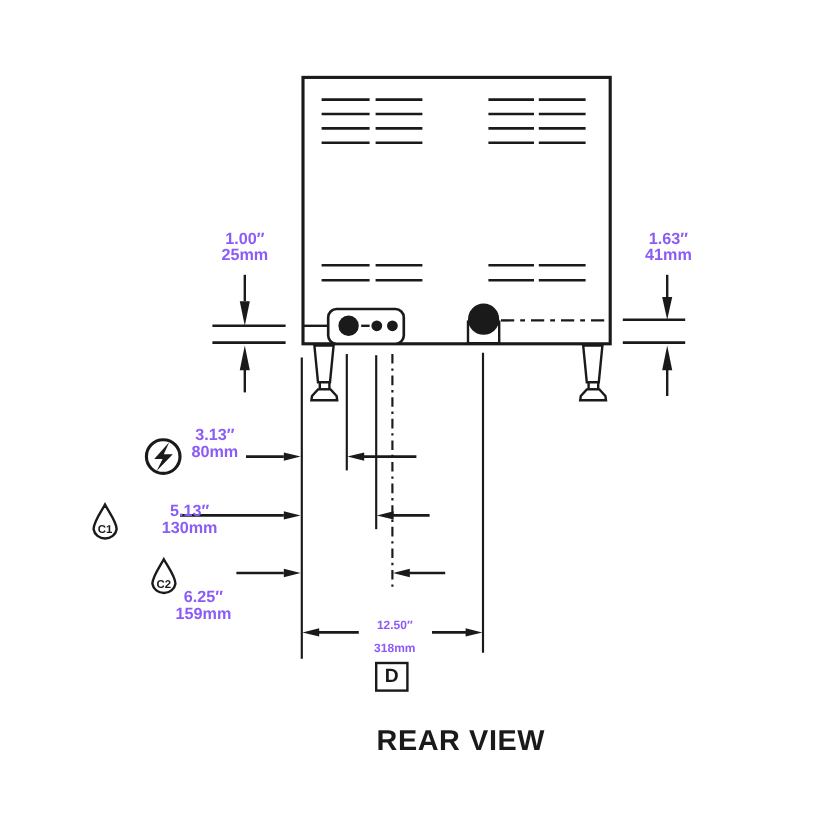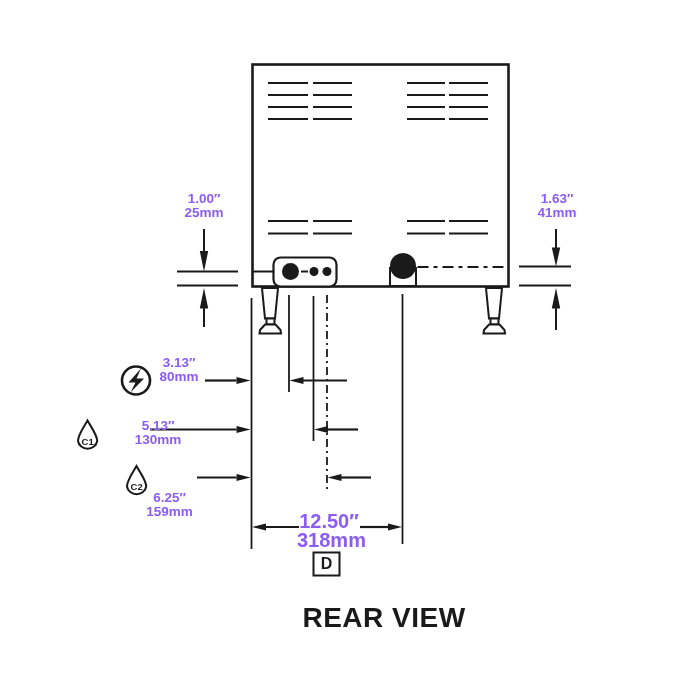--- a/index.html
+++ b/index.html
@@ -6,28 +6,28 @@
   .canvas{
     position:relative;width:700px;height:700px;background:#ffffff;
     font-family:"Liberation Sans",sans-serif;color:#1a1a1a;overflow:hidden;
   }
   svg{position:absolute;left:0;top:0;}
   .lbl{
     position:absolute;text-align:center;font-weight:700;
     font-size:13.5px;line-height:14px;color:#8b5cf6;white-space:nowrap;
   }
   .lbl span{display:block;}
-  .lbl-width{font-size:20px;line-height:19px;}
+  .lbl-width{font-size:10px;line-height:19px;}
   .d-marker{
     position:absolute;left:313px;top:552px;width:27px;height:23px;
     line-height:23px;text-align:center;font-weight:700;font-size:16px;
   }
   .view-title{
     position:absolute;left:283px;top:605px;width:202px;text-align:center;
-    font-weight:700;font-size:28px;letter-spacing:0.5px;line-height:26px;
+    font-weight:700;font-size:24px;letter-spacing:0.5px;line-height:26px;
   }
 </style>
 </head>
 <body>
 
 <div class="canvas">
 
   <svg width="700" height="700" viewBox="0 0 700 700">
     <g stroke="#1a1a1a" fill="none">
 

